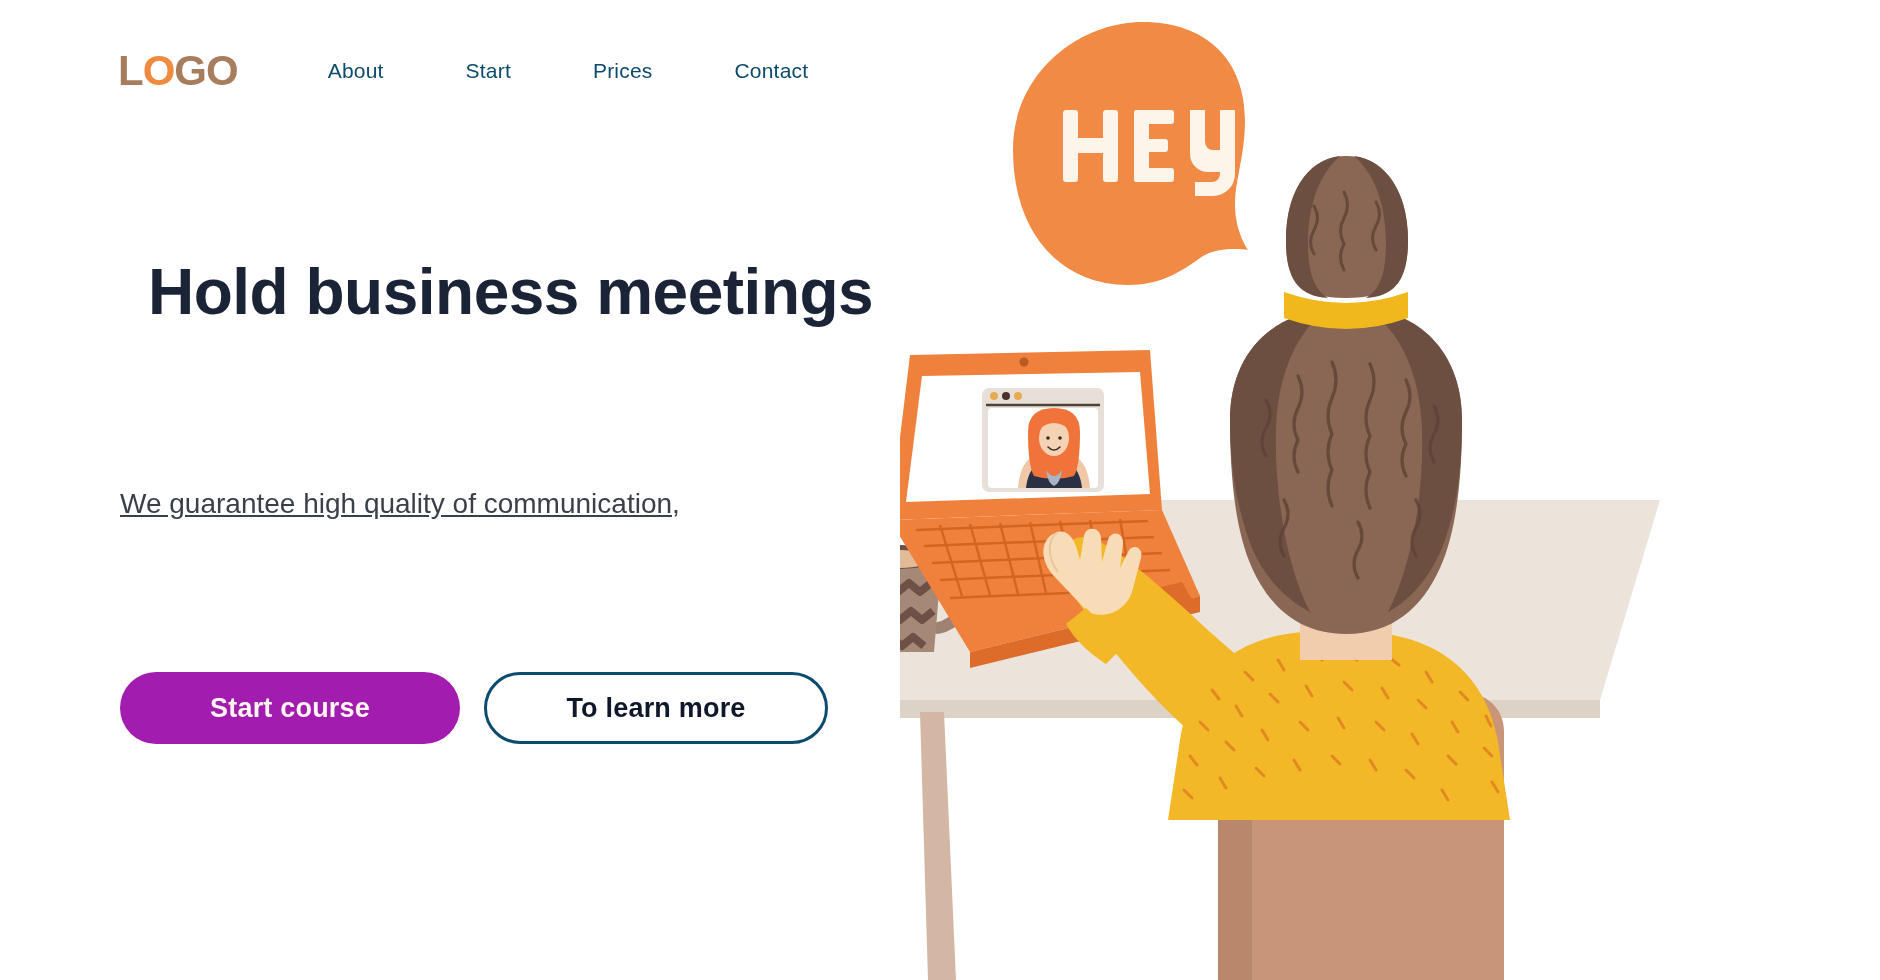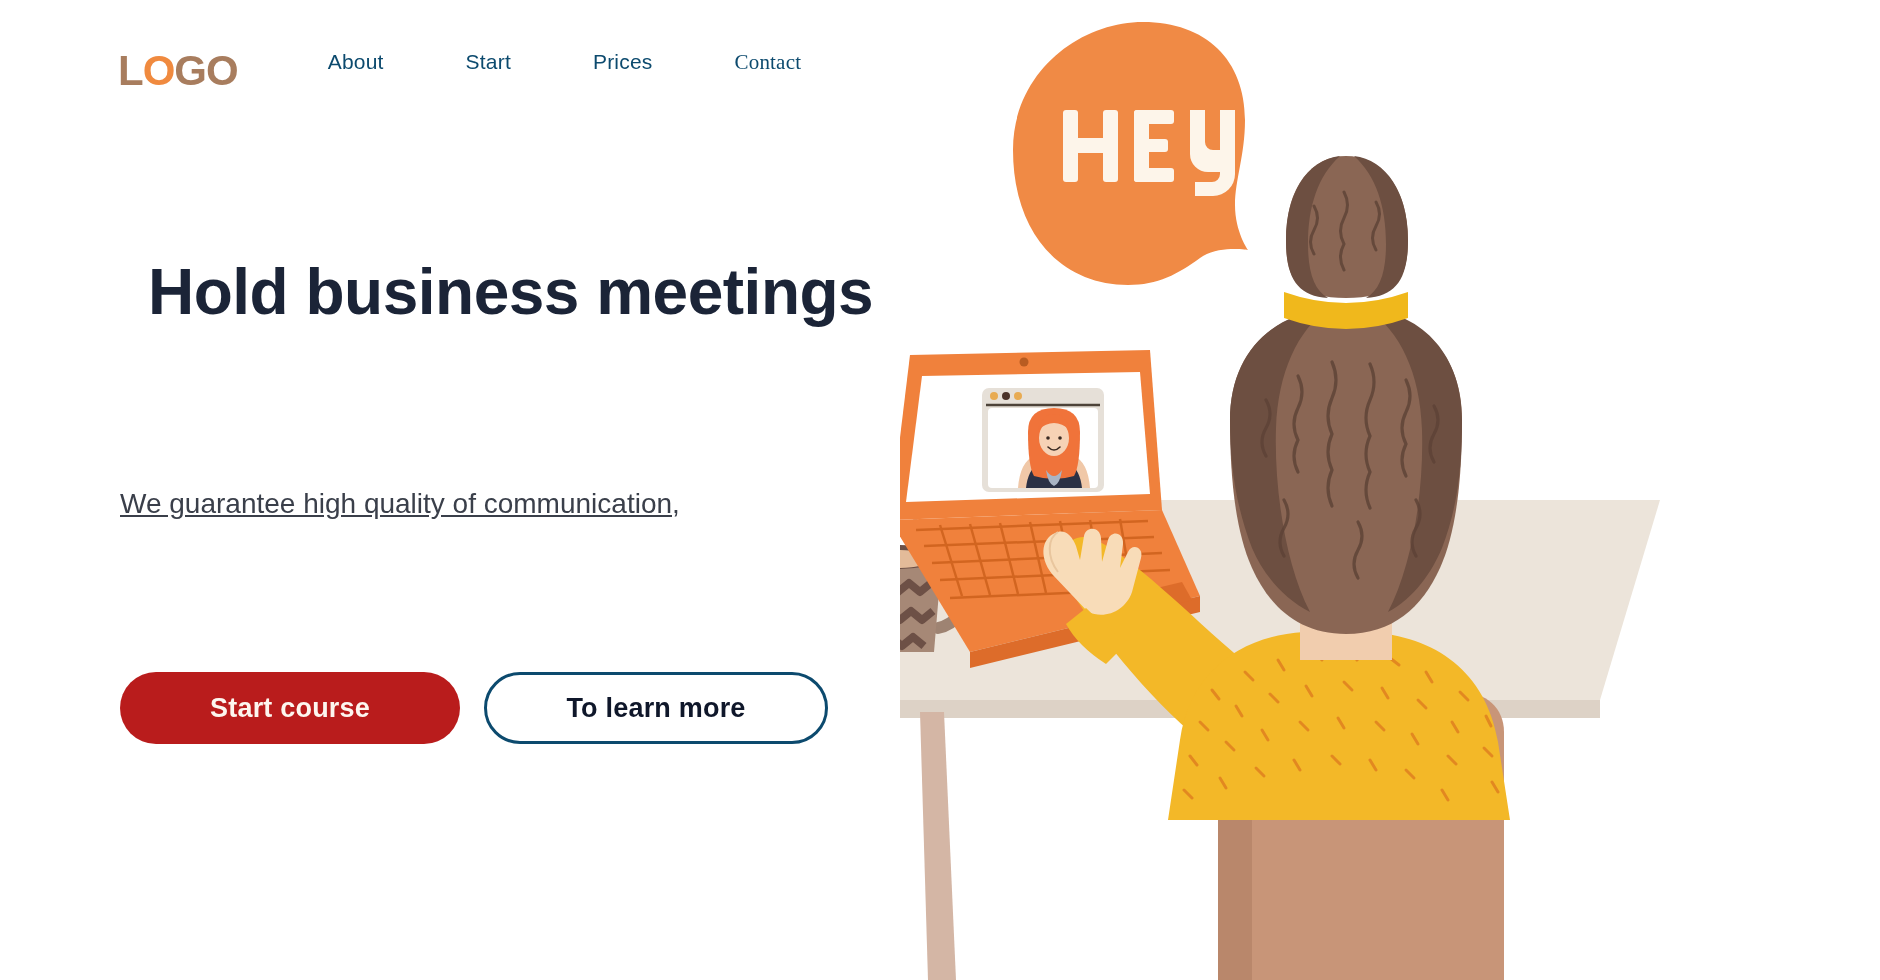--- a/index.html
+++ b/index.html
@@ -12,21 +12,21 @@
   .page {
     position:relative;
     width:1880px; height:980px;
     background:#ffffff;
   }
 
   
   .nav {
     position:absolute;
     left:118px; top:50px;
-    display:flex; align-items:flex-start;
+    display:flex; align-items:center;
     gap:0;
   }
   .logo {
     font-size:42px;
     font-weight:bold;
     letter-spacing:-1px;
     line-height:1;
     margin-right:90px;
     white-space:nowrap;
   }
@@ -35,21 +35,21 @@
   .logo .l3 { color:#a87d5e; }
   .logo .l4 { color:#a87d5e; }
   .nav-link {
     font-size:21px;
     color:#0c4a6e;
     font-weight:400;
     margin-right:82px;
     white-space:nowrap;
     letter-spacing:0.2px;
   }
-  .nav-link:last-child { margin-right:12px;font-family:Liberation Serif, serif; }
+  .nav-link:last-child { margin-right:12px; }
 
   
   .headline {
     position:absolute;
     left:120px; top:255px;
     width:880px;
     font-size:64px;
     font-weight:bold;
     line-height:1.16;
     color:#1b2437;
@@ -79,21 +79,21 @@
     border-radius:40px;
     display:flex; align-items:center; justify-content:center;
     font-size:27px;
     font-weight:bold;
     letter-spacing:0.2px;
     cursor:pointer;
     white-space:nowrap;
   }
   .btn-primary {
     width:340px;
-    background:#b91c1c;
+    background:#a21caf;
     color:#fdf6ef;
     border:none;
   }
   .btn-outline {
     width:344px;
     background:#ffffff;
     color:#0f172a;
     border:3px solid #0c4a6e;
   }
 

